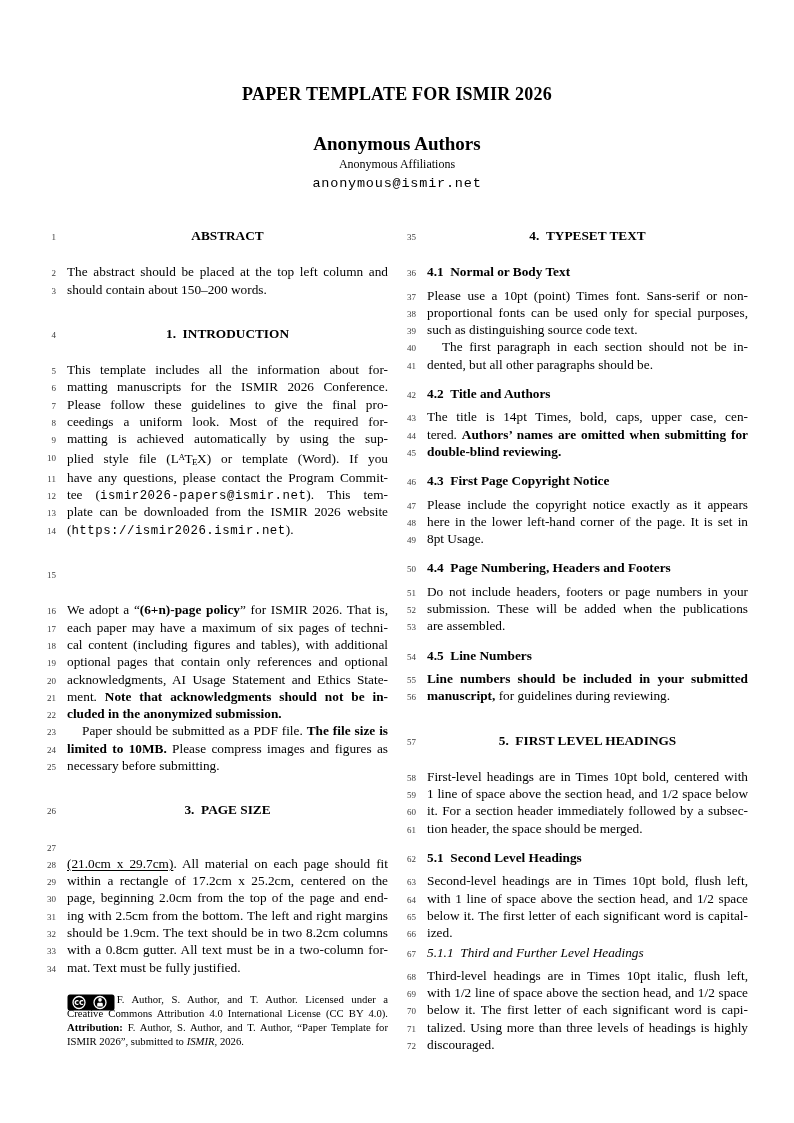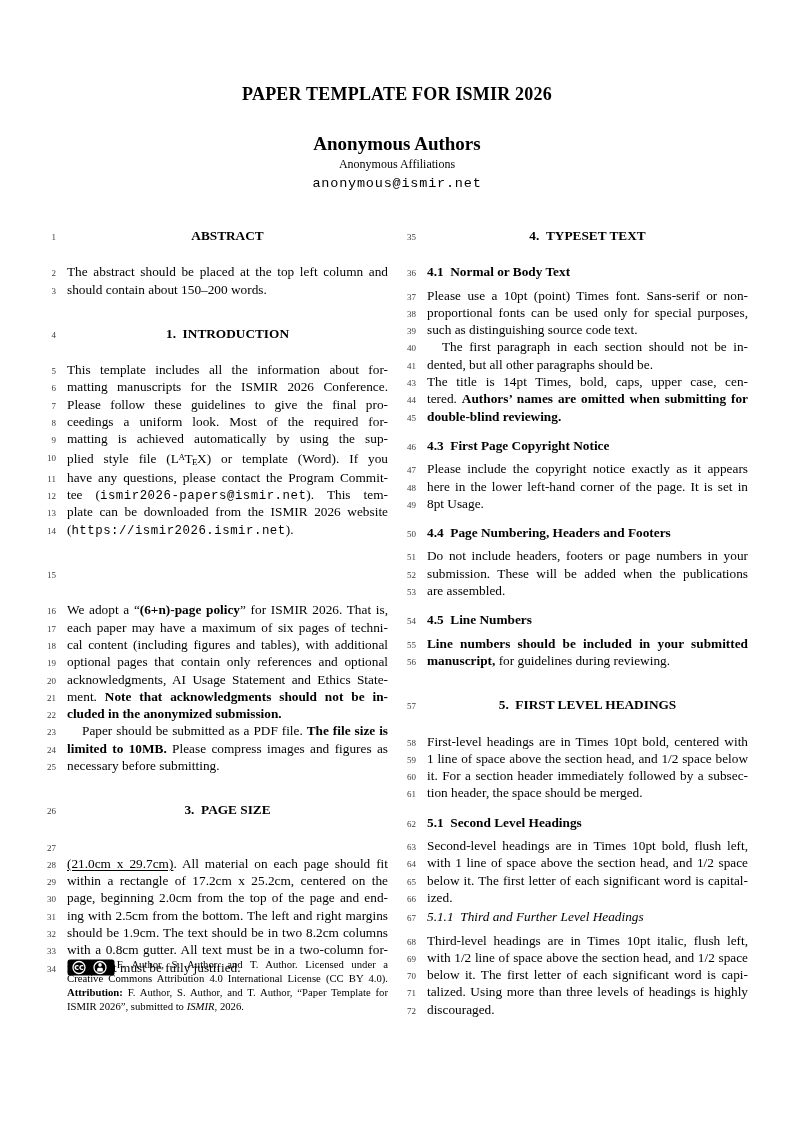--- a/index.html
+++ b/index.html
@@ -32,21 +32,21 @@
 
   
   .s-b{font-weight:700;}
   .s-i{font-style:italic;}
   .s-u{text-decoration:underline;text-underline-offset:2px;}
   .s-m{font-family:"Liberation Mono","DejaVu Sans Mono",monospace;font-size:12.4px;letter-spacing:0.5px;}
   .s-sup{font-size:68%;vertical-align:0.32em;margin:0 -0.5px;}
   .s-sub{font-size:68%;vertical-align:-0.22em;margin:0 -0.5px;}
 
   
-  .footer{position:absolute;left:67px;top:958px;width:321px;font-size:10.7px;line-height:13.9px;}
+  .footer{position:absolute;left:67px;top:993px;width:321px;font-size:10.7px;line-height:13.9px;}
   .f-line{display:block;}
   .f-line.j{text-align:justify;text-align-last:justify;}
   .f-line.has-logo{padding-left:34px;}
   .cc-logo{position:absolute;left:0;top:1px;width:48px;height:17px;}
 </style>
 </head>
 <body>
 
 <div class="page">
 
@@ -229,20 +229,24 @@
         </div>
         <div class="para">
           <div class="line">
             <span class="ln">40</span>
             <span class="lt j ind"><span>The first paragraph in each section should not be in-</span></span>
           </div>
           <div class="line">
             <span class="ln">41</span>
             <span class="lt"><span>dented, but all other paragraphs should be.</span></span>
           </div>
+        </div>
+        <div class="line h2">
+          <span class="ln">42</span>
+          <span class="lt"><span>4.2 Title and Authors</span></span>
         </div>
         <div class="para">
           <div class="line">
             <span class="ln">43</span>
             <span class="lt j"><span>The title is 14pt Times, bold, caps, upper case, cen-</span></span>
           </div>
           <div class="line">
             <span class="ln">44</span>
             <span class="lt j"><span>tered. </span><span class="s-b">Authors’ names are omitted when submitting for</span></span>
           </div>

